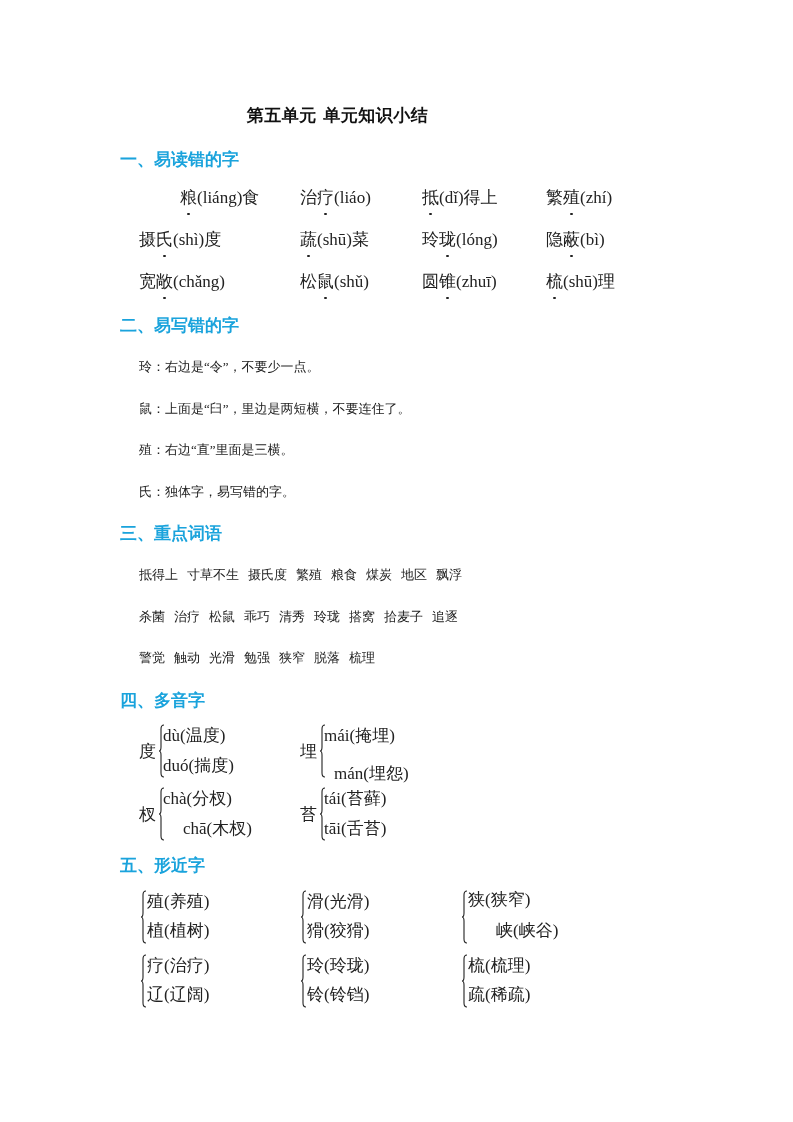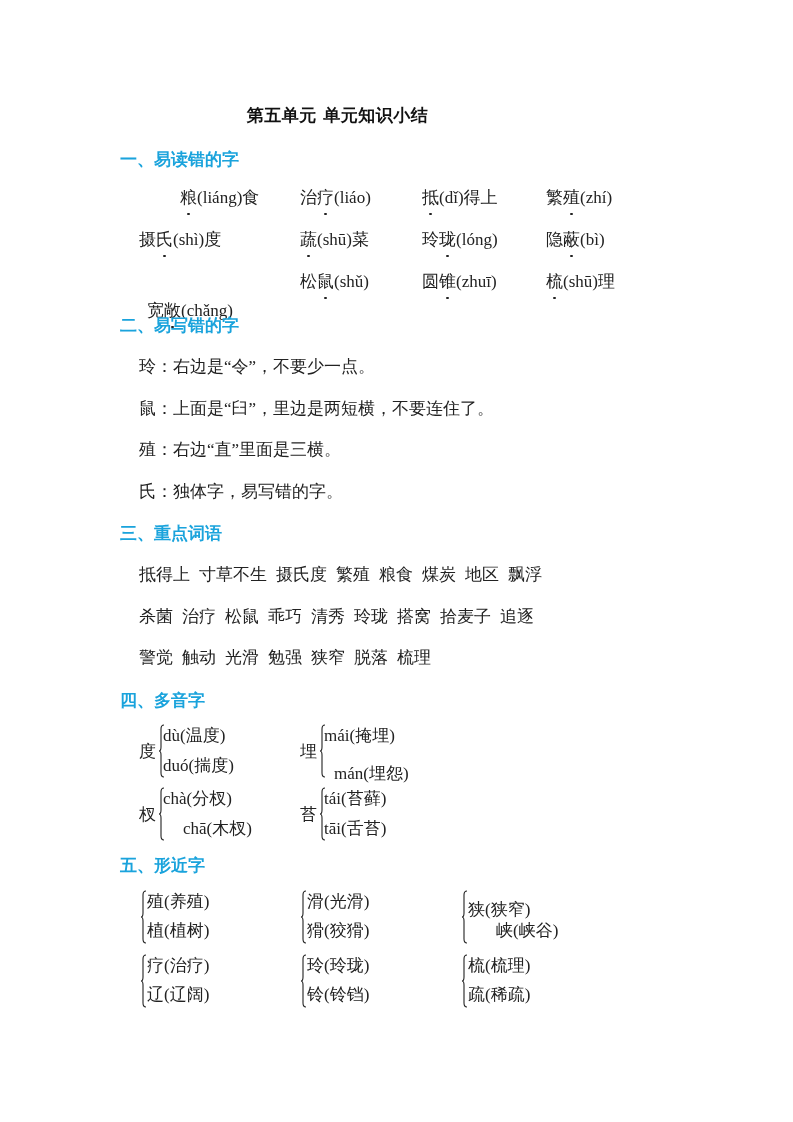--- a/index.html
+++ b/index.html
@@ -7,21 +7,21 @@
          font-family: "Liberation Serif", "DejaVu Serif", serif; color: #222; }
   .page-title { position: absolute; top: 104px; left: 0; width: 675px; text-align: center;
                 font-family: "DejaVu Sans", sans-serif; font-weight: bold; font-size: 17px; color: #111; letter-spacing: 0.5px; }
   .sec-h { position: absolute; left: 120px; font-family: "DejaVu Sans", sans-serif; font-weight: bold;
            font-size: 17px; color: #1aa3dc; }
   .row { position: absolute; left: 139px; font-size: 17px; height: 24px; line-height: 24px; white-space: nowrap; }
   .cell { position: absolute; top: 0; white-space: nowrap; }
   .dot { position: relative; display: inline-block; }
   .dot::after { content: ""; position: absolute; left: 50%; bottom: -5px; width: 2.5px; height: 2.5px;
                 margin-left: -1.25px; border-radius: 50%; background: #222; }
-  .line { position: absolute; left: 139px; font-size: 17px; line-height: 24px; white-space: nowrap; }
+  .line { position: absolute; left: 139px; font-size: 13px; line-height: 24px; white-space: nowrap; }
   .words span { margin-right: 9px; }
   .poly { position: absolute; height: 60px; font-size: 17px; }
   .poly .ch { position: absolute; left: 0; top: 18px; line-height: 24px; }
   .poly .brace { position: absolute; left: 20px; top: 2px; width: 6px; height: 54px; }
   .poly .opt { position: absolute; left: 24px; line-height: 24px; white-space: nowrap; }
   .sim { position: absolute; height: 60px; font-size: 17px; }
   .sim .brace { position: absolute; left: 0; top: 2px; width: 6px; height: 54px; }
   .sim .opt { position: absolute; left: 6px; line-height: 24px; white-space: nowrap; }
 </style>
 </head>
@@ -37,21 +37,21 @@
       <span class="cell" style="left: 283px;"><span class="dot">抵</span>(dǐ)得上</span>
       <span class="cell" style="left: 407px;">繁<span class="dot">殖</span>(zhí)</span>
     </div>
     <div class="row" style="top: 228px;">
       <span class="cell" style="left: 0px;">摄<span class="dot">氏</span>(shì)度</span>
       <span class="cell" style="left: 161px;"><span class="dot">蔬</span>(shū)菜</span>
       <span class="cell" style="left: 283px;">玲<span class="dot">珑</span>(lóng)</span>
       <span class="cell" style="left: 407px;">隐<span class="dot">蔽</span>(bì)</span>
     </div>
     <div class="row" style="top: 270px;">
-      <span class="cell" style="left: 8px; margin-top: 29px;">宽<span class="dot">敞</span>(chǎng)</span>
+      <span class="cell" style="left: 0px;">宽<span class="dot">敞</span>(chǎng)</span>
       <span class="cell" style="left: 161px;">松<span class="dot">鼠</span>(shǔ)</span>
       <span class="cell" style="left: 283px;">圆<span class="dot">锥</span>(zhuī)</span>
       <span class="cell" style="left: 407px;"><span class="dot">梳</span>(shū)理</span>
     </div>
   </div>
 
 <div class="sec-h" style="top:314px">二、易写错的字</div>
 <div class="line" style="top:355px">玲：右边是“令”，不要少一点。</div>
 <div class="line" style="top:397px">鼠：上面是“臼”，里边是两短横，不要连住了。</div>
 <div class="line" style="top:438px">殖：右边“直”里面是三横。</div>
@@ -113,21 +113,21 @@
       <span class="brace"><svg viewBox="0 0 6 54" width="6" height="54" preserveAspectRatio="none">
           <path d="M5 1 Q2 1 2 5 L2 23 Q2 27 0 27 Q2 27 2 31 L2 49 Q2 53 5 53" fill="none" stroke="#222" stroke-width="1.1"></path>
         </svg></span>
       <span class="opt" style="top: 2px;">滑(光滑)</span>
       <span class="opt" style="top: 31px;">猾(狡猾)</span>
     </div>
     <div class="sim" style="left: 462px; top: 888px;">
       <span class="brace"><svg viewBox="0 0 6 54" width="6" height="54" preserveAspectRatio="none">
           <path d="M5 1 Q2 1 2 5 L2 23 Q2 27 0 27 Q2 27 2 31 L2 49 Q2 53 5 53" fill="none" stroke="#222" stroke-width="1.1"></path>
         </svg></span>
-      <span class="opt" style="top: 10px;">狭(狭窄)</span>
+      <span class="opt" style="top: 0;">狭(狭窄)</span>
       <span class="opt" style="top: 31px; padding-left: 28px;">峡(峡谷)</span>
     </div>
     <div class="sim" style="left: 141px; top: 952px;">
       <span class="brace"><svg viewBox="0 0 6 54" width="6" height="54" preserveAspectRatio="none">
           <path d="M5 1 Q2 1 2 5 L2 23 Q2 27 0 27 Q2 27 2 31 L2 49 Q2 53 5 53" fill="none" stroke="#222" stroke-width="1.1"></path>
         </svg></span>
       <span class="opt" style="top: 2px;">疗(治疗)</span>
       <span class="opt" style="top: 31px;">辽(辽阔)</span>
     </div>
     <div class="sim" style="left: 301px; top: 952px;">

